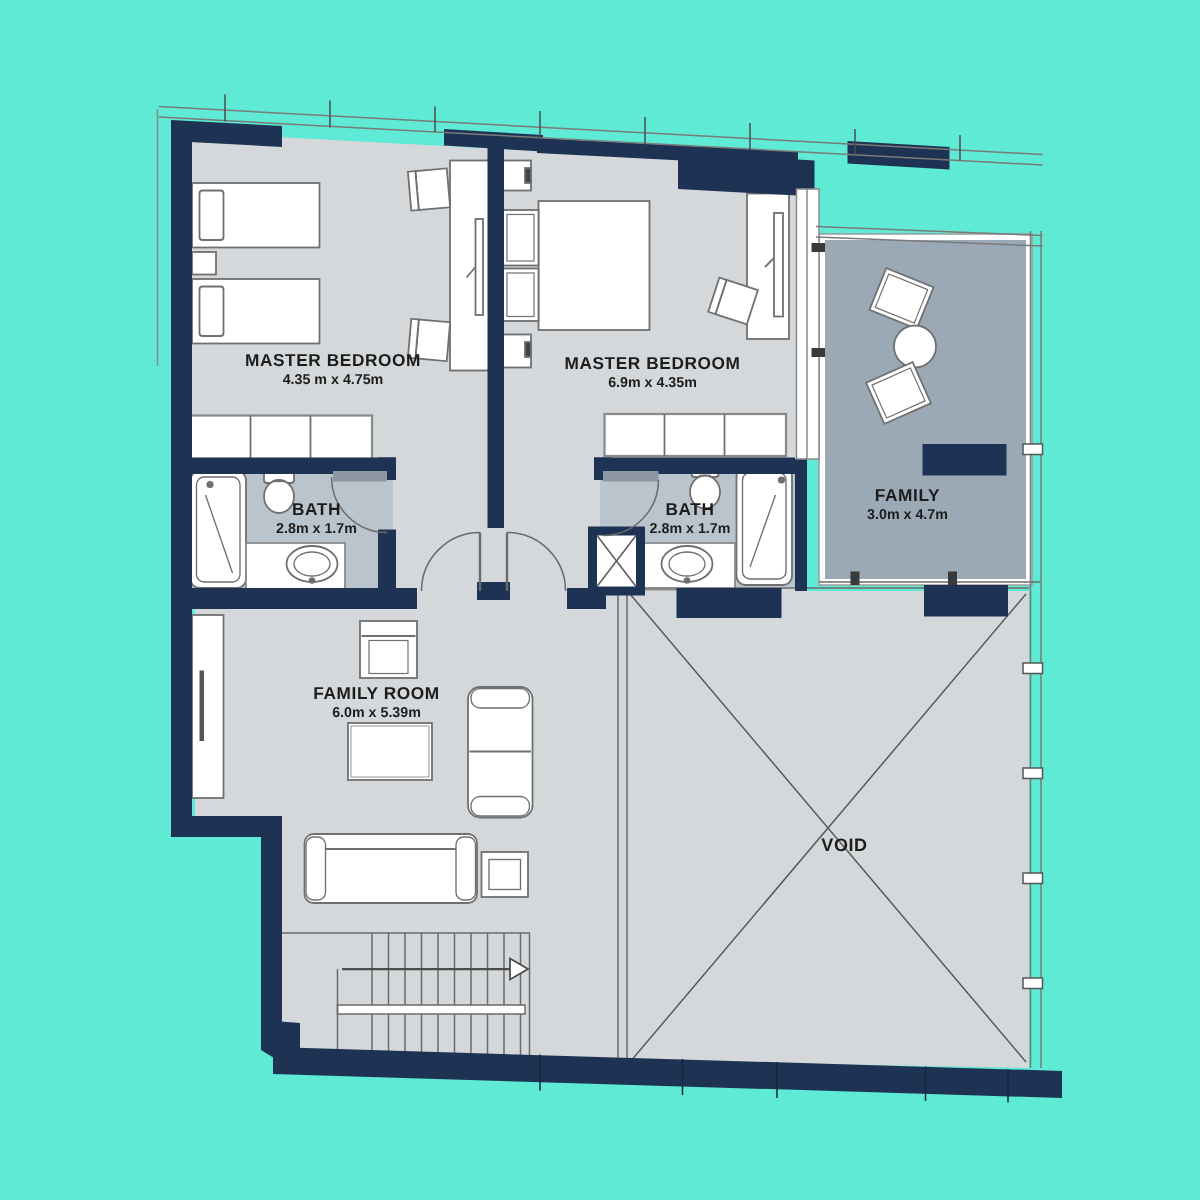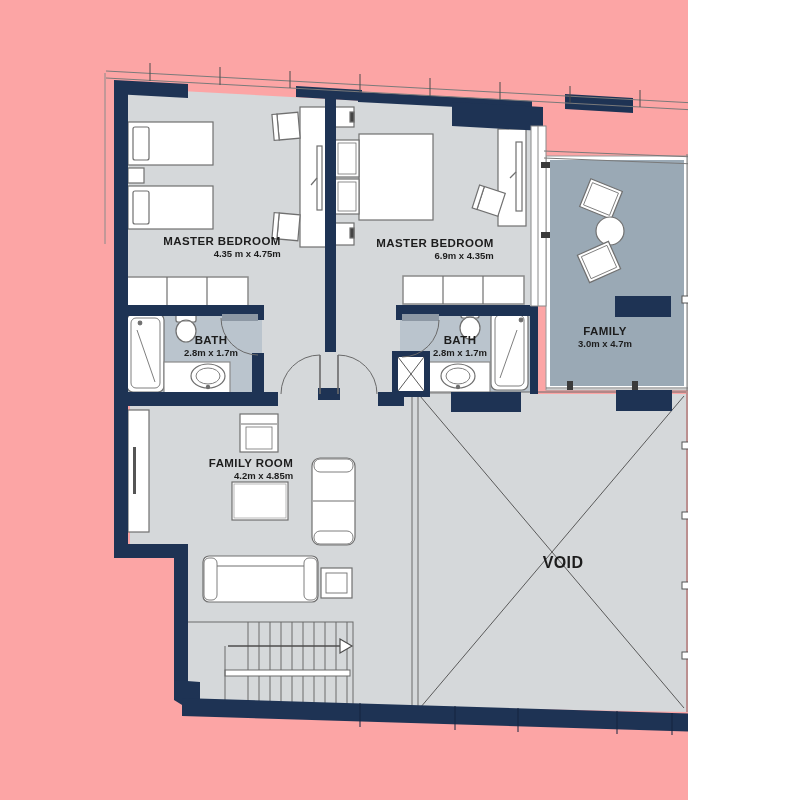--- a/index.html
+++ b/index.html
@@ -1,22 +1,22 @@
 <!DOCTYPE html>
 <html><head>
 <meta charset="utf-8">
 <style>
   html,body{margin:0;padding:0;background:#ffffff;}
-  .canvas{position:relative;width:688px;height:800px;background:#fca5a5;overflow:hidden;
+  .canvas{position:relative;width:800px;height:800px;background:#5eead4;overflow:hidden;
           font-family:"Liberation Sans", sans-serif;}
   .canvas svg{position:absolute;left:0;top:0;}
   .room-label{position:absolute;transform:translate(-50%,-50%);text-align:center;
               white-space:nowrap;color:#1c1c1c;pointer-events:none;}
   .room-label .nm{display:block;font-size:11.5px;font-weight:bold;letter-spacing:.4px;}
-  .room-label .dm{display:block;font-size:9.5px;font-weight:bold;margin-top:1px;text-align:right;}
+  .room-label .dm{display:block;font-size:9.5px;font-weight:bold;margin-top:1px;}
 </style>
 </head>
 <body>
 
 <div class="canvas">
 <svg width="800" height="800" viewBox="0 0 800 800">
 
   <g>
     <polygon points="124,88 532,110 532,396 124,396" fill="#d5d8da"></polygon>
     <polygon points="130,396 418,396 418,708 200,702 200,684 188,682 188,558 130,544" fill="#d5d8da"></polygon>
@@ -330,18 +330,18 @@
   <div class="room-label" style="left:460px;top:346px;">
     <span class="nm">BATH</span>
     <span class="dm">2.8m x 1.7m</span>
   </div>
   <div class="room-label" style="left:605px;top:337px;">
     <span class="nm">FAMILY</span>
     <span class="dm">3.0m x 4.7m</span>
   </div>
   <div class="room-label" style="left:251px;top:469px;">
     <span class="nm">FAMILY ROOM</span>
-    <span class="dm">4.2m x 4.85m</span>
+    <span class="dm">6.0m x 5.39m</span>
   </div>
   <div class="room-label" style="left:563px;top:563px;">
-    <span class="nm" style="font-size:16px;">VOID</span>
+    <span class="nm" style="font-size:12px;">VOID</span>
   </div>
 </div>
 
 </body></html>

